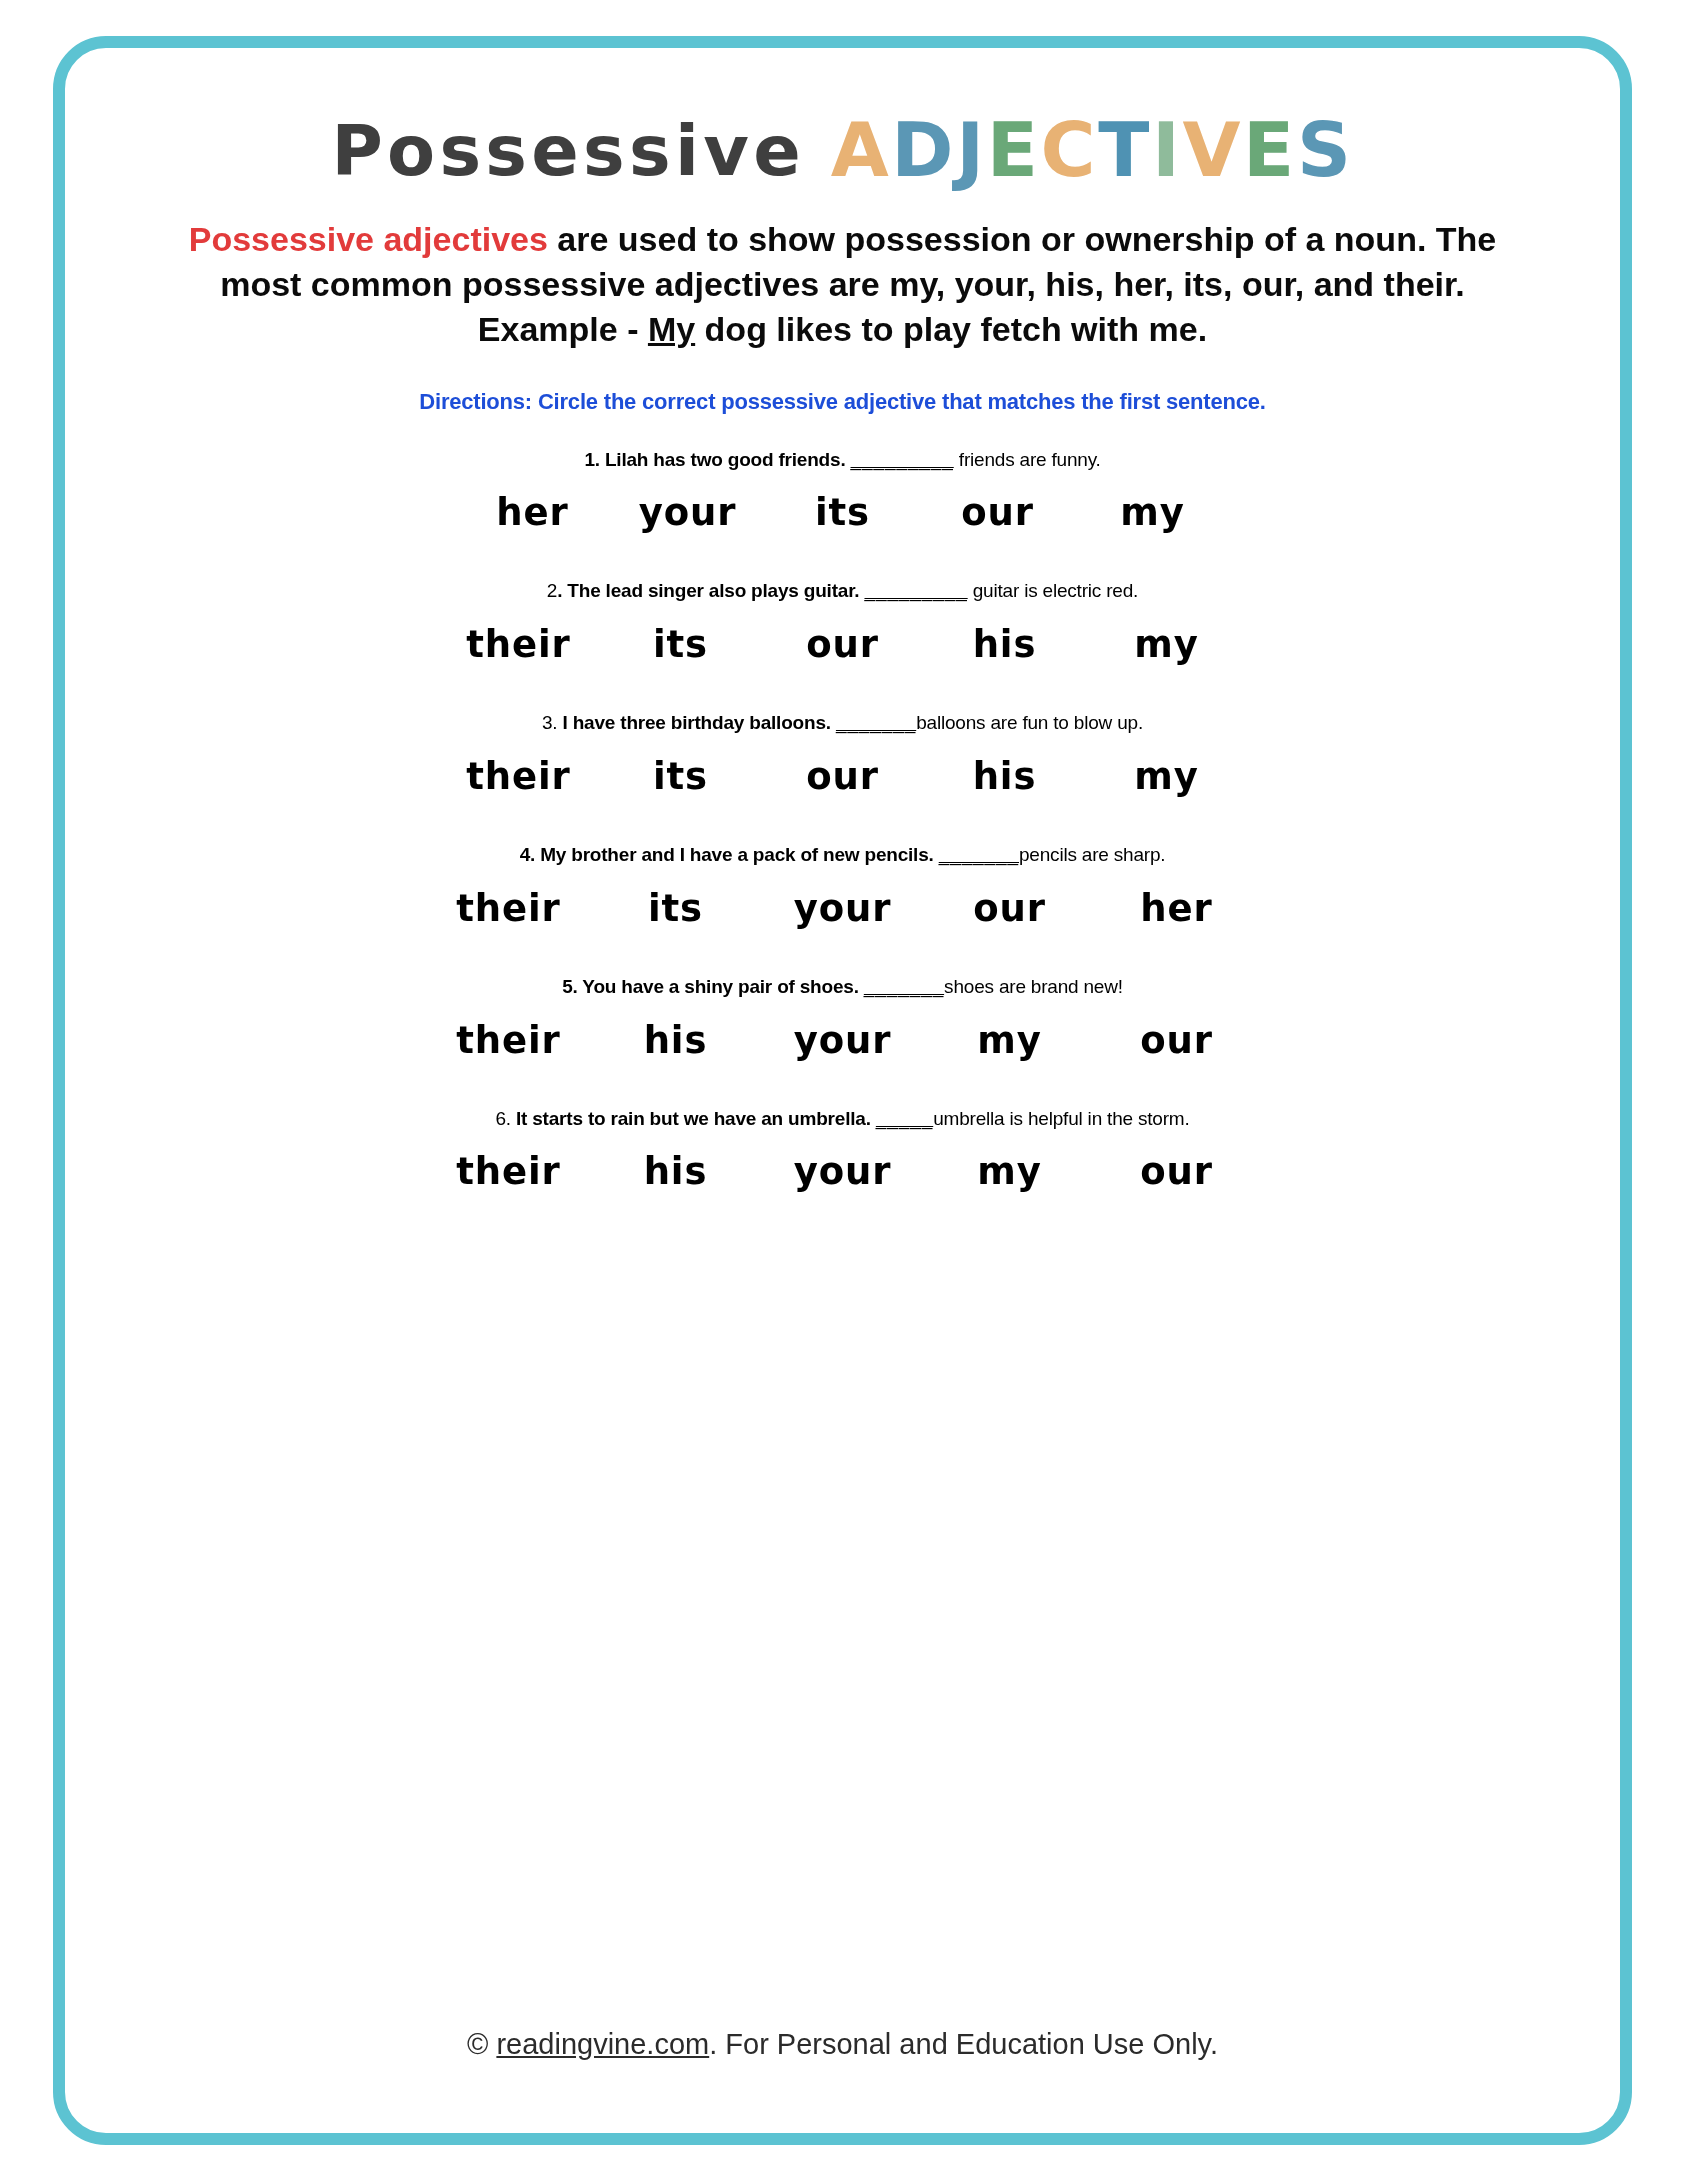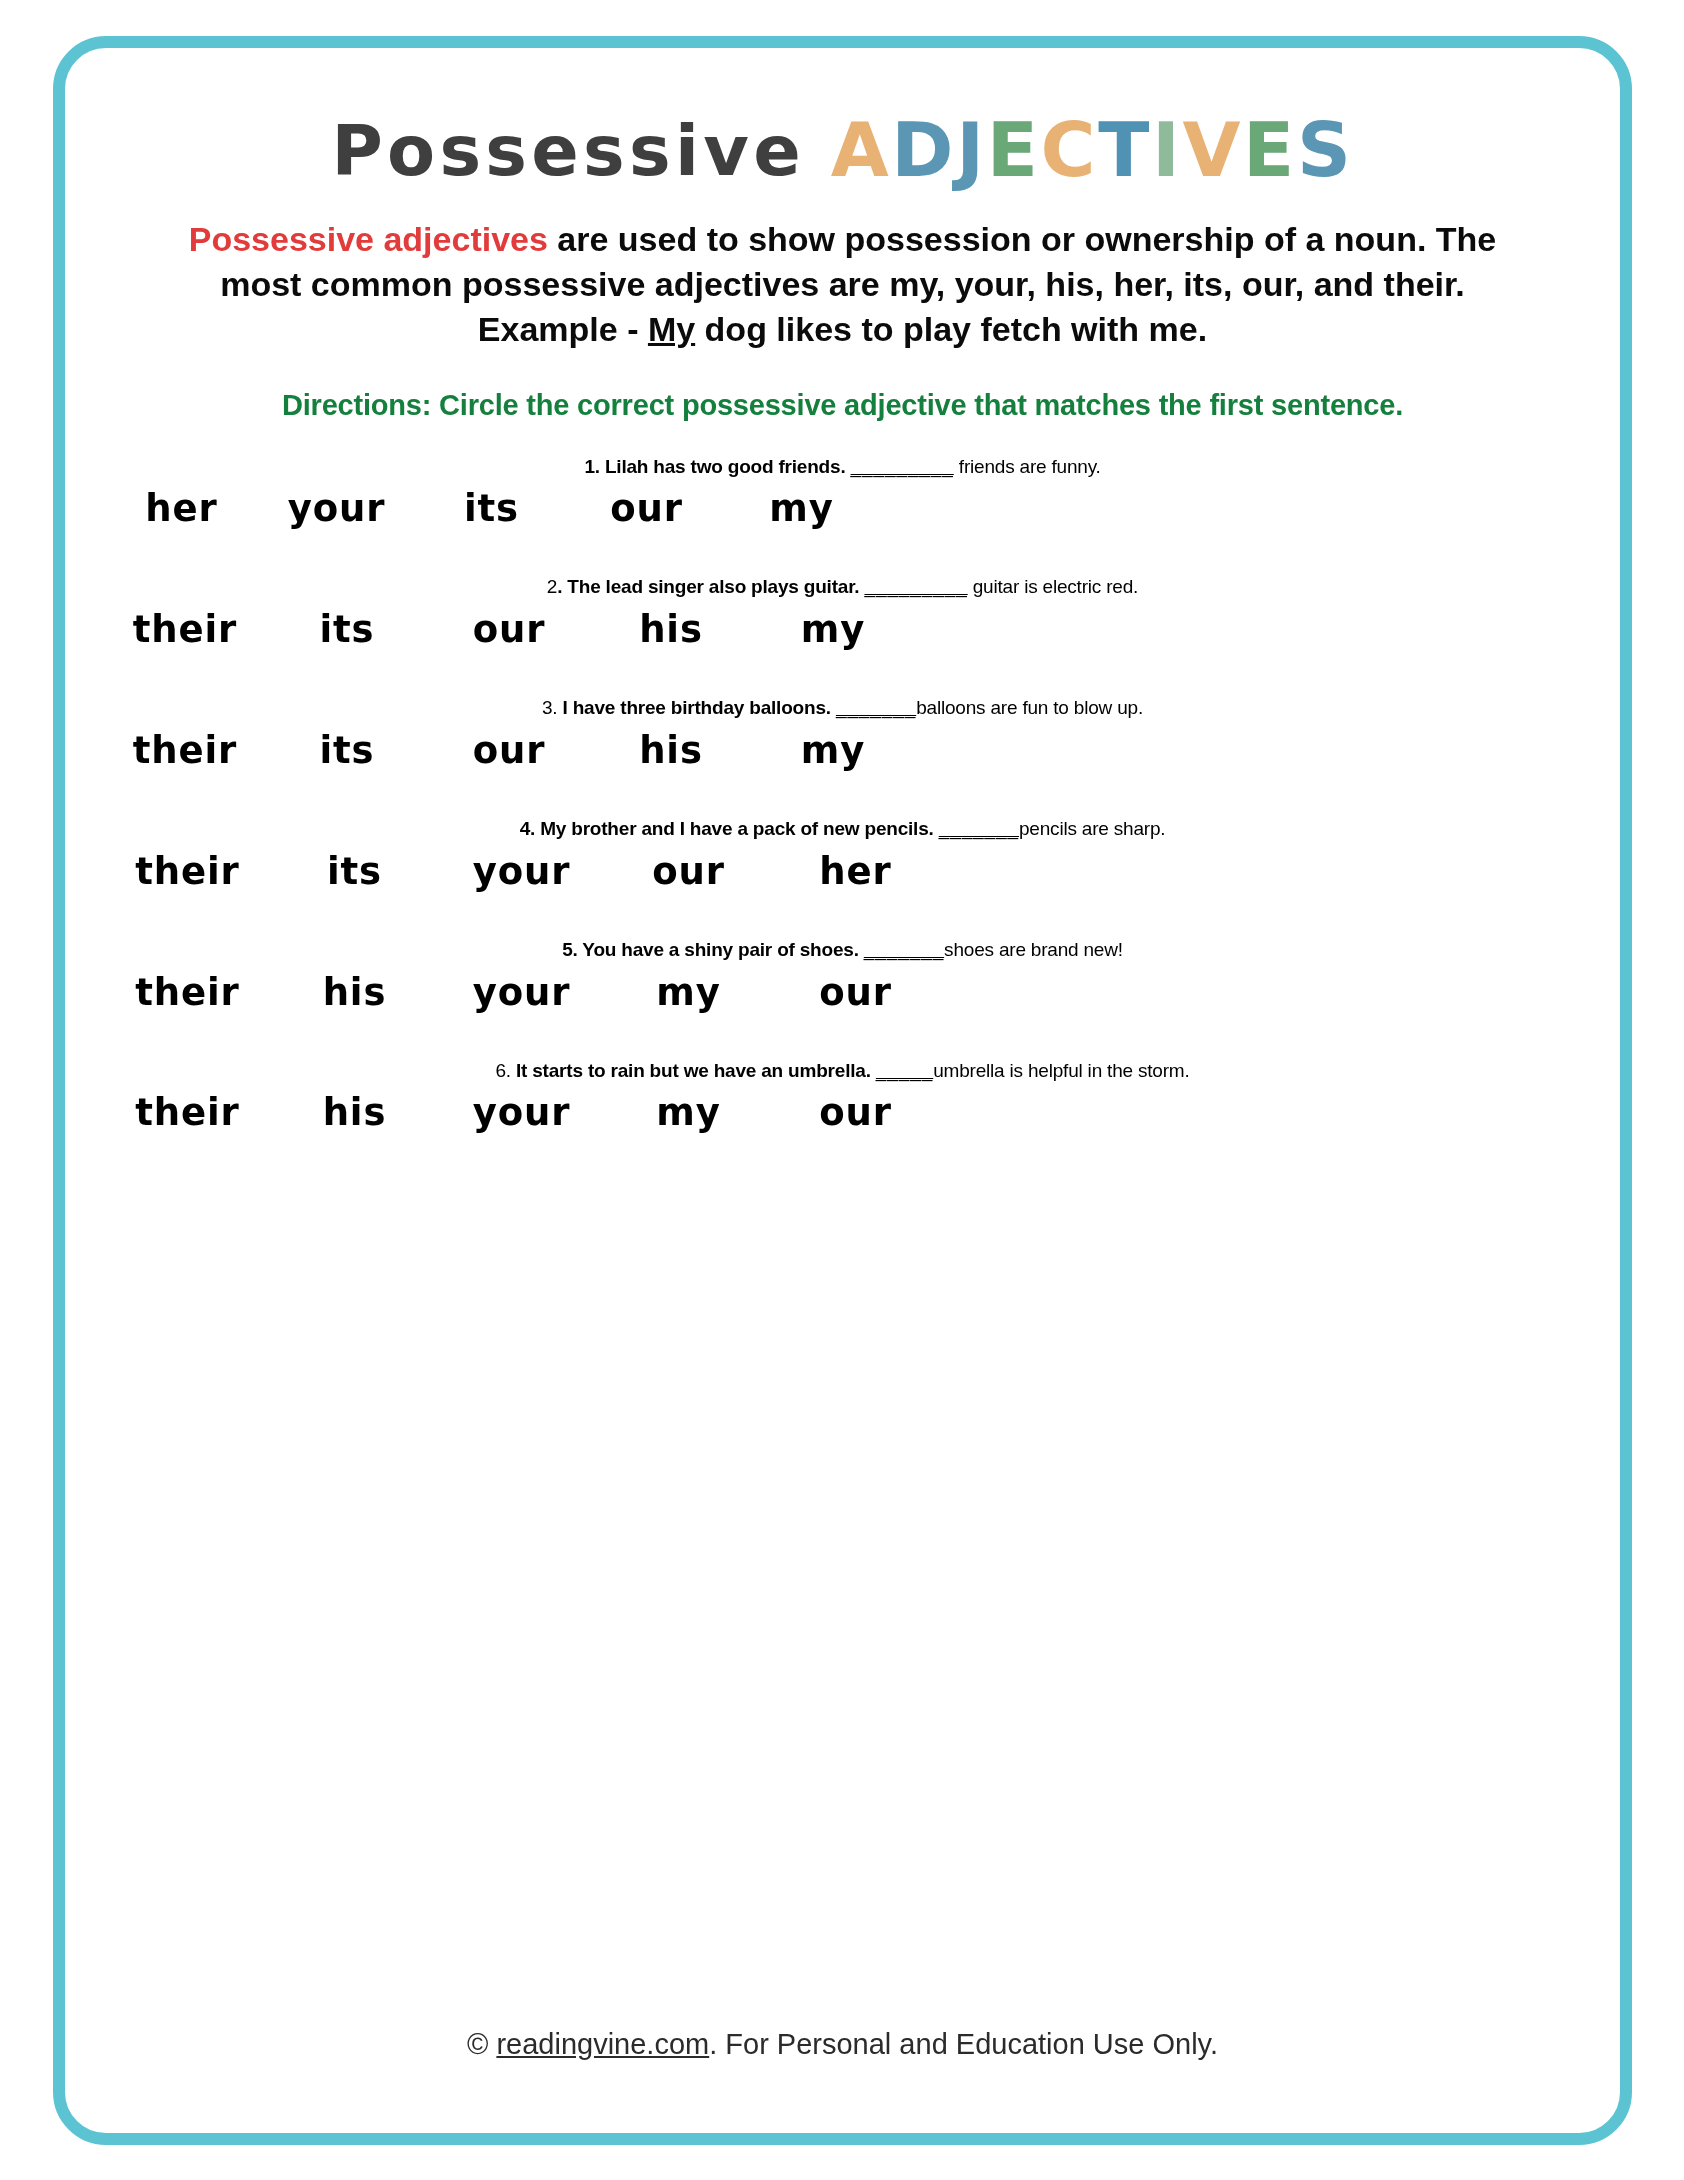--- a/index.html
+++ b/index.html
@@ -74,22 +74,22 @@
     font-weight: 600;
     padding: 0 49px;
   }
   .intro .hl { color: #e23b3b; font-weight: 700; }
   .intro .ul { text-decoration: underline; }
 
   
   .directions {
     text-align: center;
     margin-top: 37px;
-    font-size: 29px;
-    color: #15803d;
+    font-size: 22px;
+    color: #1d4ed8;
     font-weight: 600;
     letter-spacing: -0.2px;
   }
 
   
   .questions { margin-top: 34px; }
 
   .q-block { margin-bottom: 3.4px; }
 
   .q-sentence {
@@ -105,21 +105,22 @@
   .q-first { font-weight: 800; }
   .q-blank {
     font-weight: 400;
     text-decoration: underline;
     letter-spacing: 0.9px;
   }
   .q-second { font-weight: 400; }
 
   .q-options {
     display: flex;
-    margin-top: 12px;
+    justify-content: center;
+    margin-top: 23px;
     margin-bottom: 49px;
   }
   .q-options span {
     font-family: "DejaVu Sans", sans-serif;
     font-weight: bold;
     font-size: 37px;
     color: #000;
     letter-spacing: 0.9px;
     line-height: 1;
     text-align: center;

